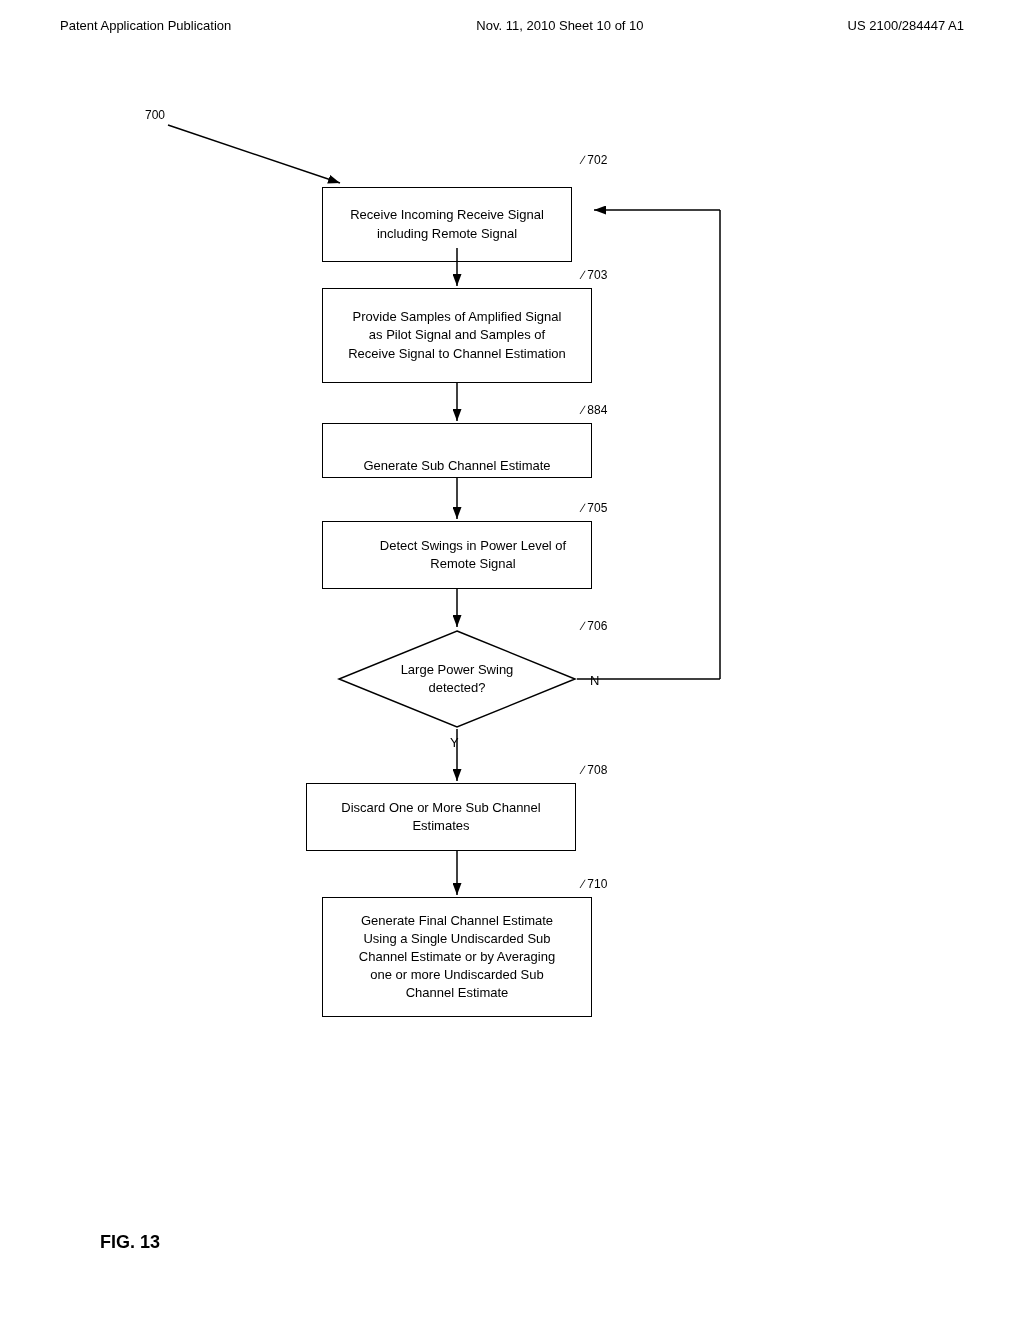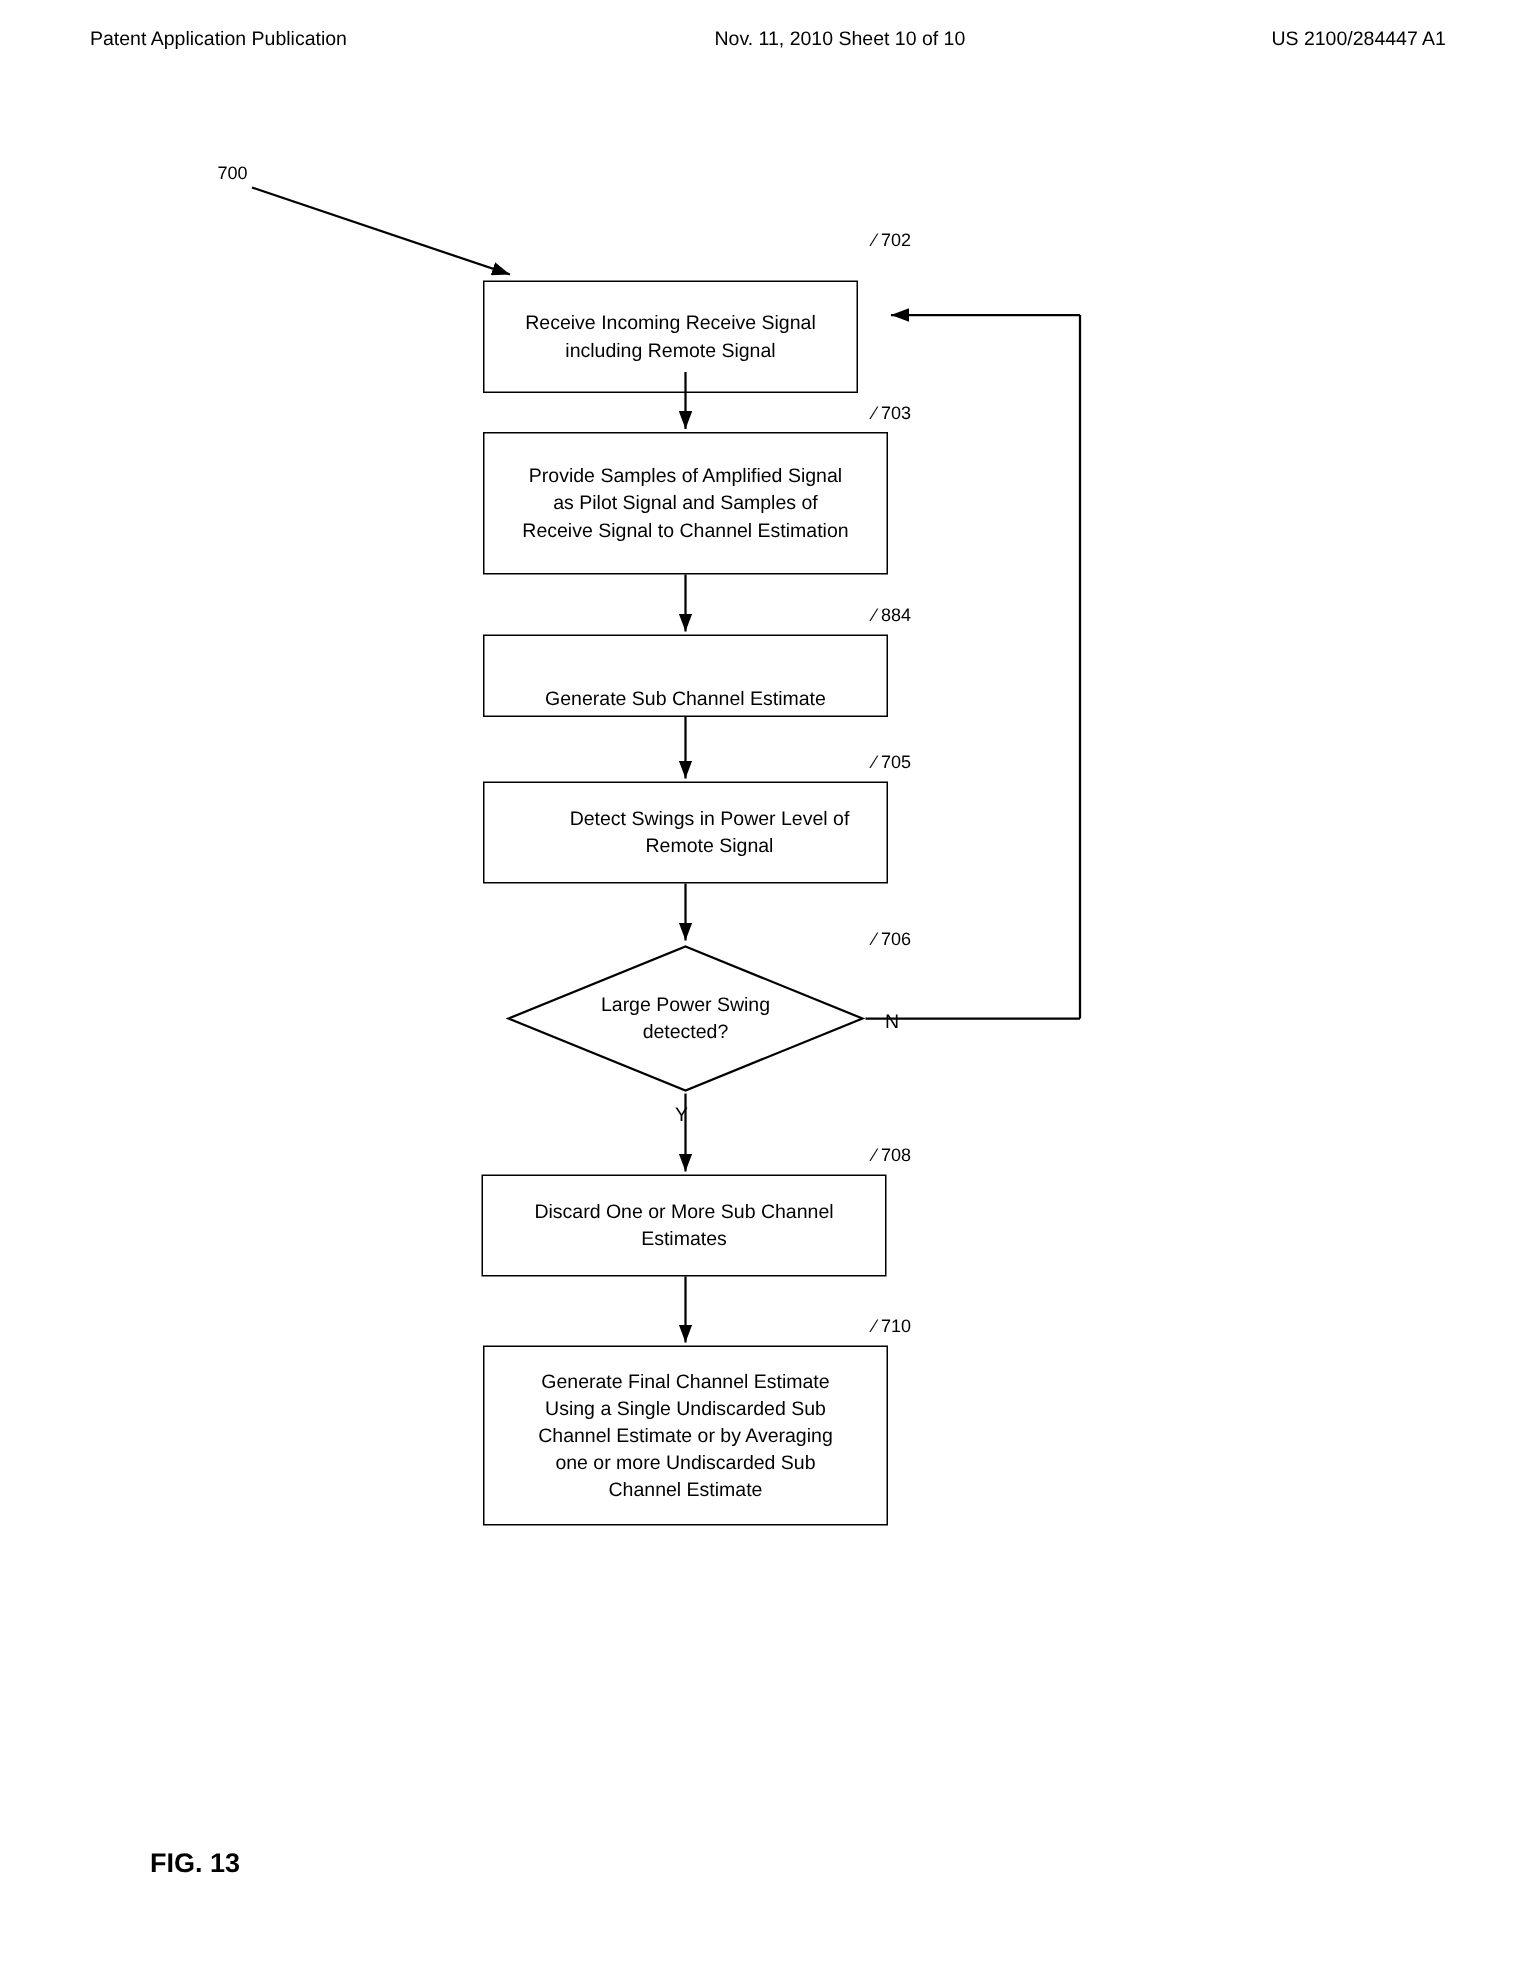--- a/index.html
+++ b/index.html
@@ -139,21 +139,21 @@
     </svg>
     <span class="diamond-text" style="white-space:pre-line;">Large Power Swing
 detected?</span>
   </div>
 
   <div class="node-label" style="left:590px; top:620px; font-size:13px;">N</div>
 
   <div class="node-label" style="left:450px; top:682px; font-size:13px;">Y</div>
 
   <div class="node-label" style="left:582px; top:710px;">∕ 708</div>
-  <div class="flow-box" style="left:321px; top:730px; width:270px; height:68px;">
+  <div class="flow-box" style="left:306px; top:730px; width:270px; height:68px;">
     <span style="white-space:pre-line;">Discard One or More Sub Channel
 Estimates</span>
   </div>
 
   <div class="node-label" style="left:582px; top:824px;">∕ 710</div>
   <div class="flow-box" style="left:322px; top:844px; width:270px; height:120px;">
     <span style="white-space:pre-line;">Generate Final Channel Estimate
 Using a Single Undiscarded Sub
 Channel Estimate or by Averaging
 one or more Undiscarded Sub

